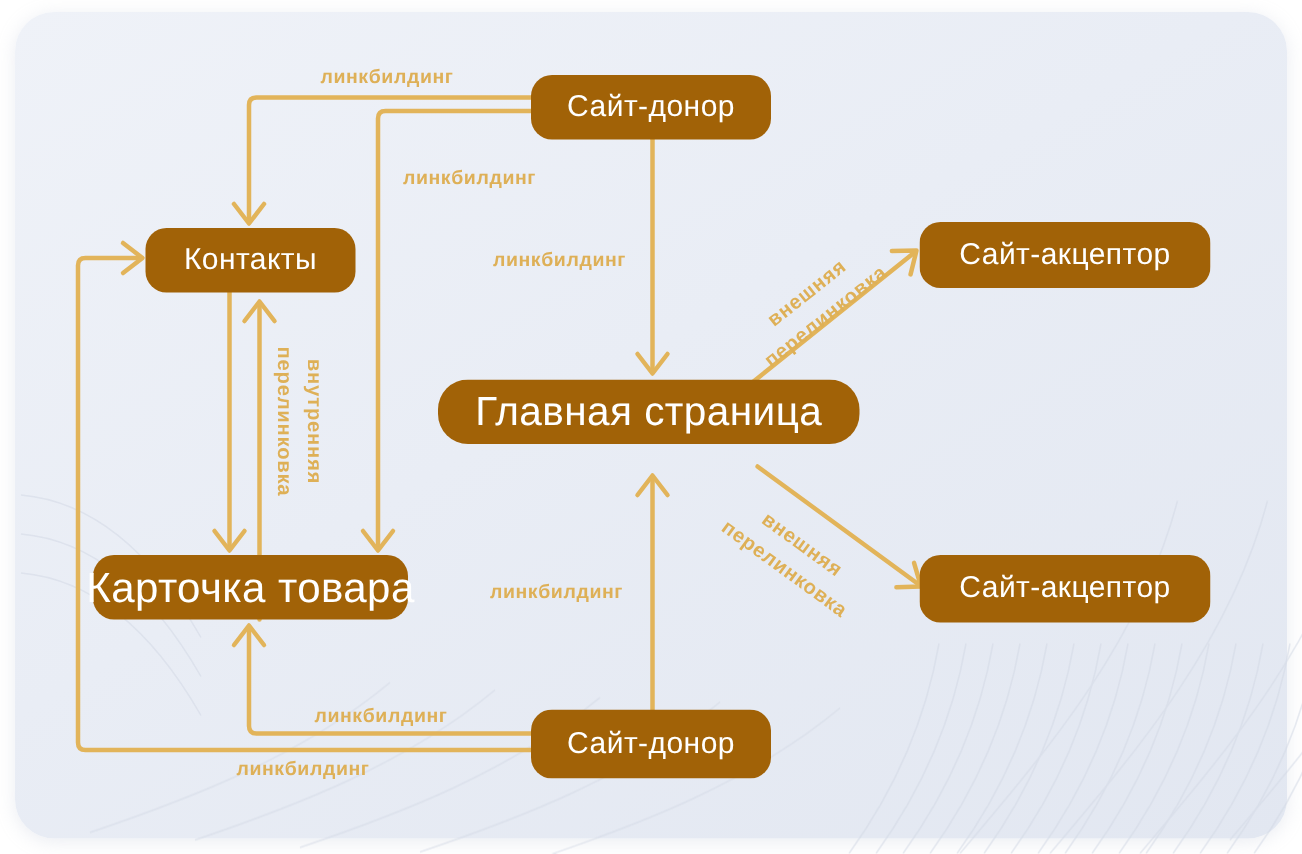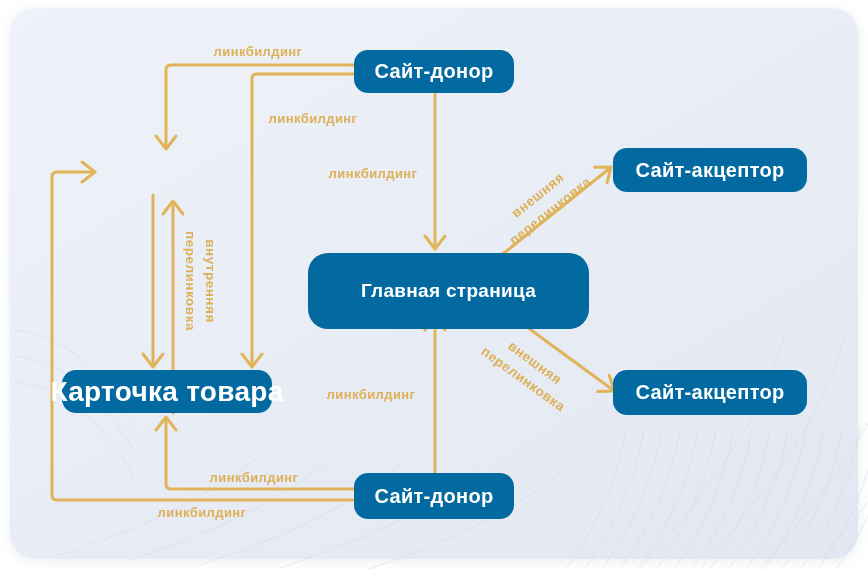--- a/index.html
+++ b/index.html
@@ -11,26 +11,26 @@
   .card{
     position:absolute;left:10px;top:8px;right:10px;bottom:10px;
     border-radius:26px;
     background:linear-gradient(150deg,#eff2f8 0%,#e9edf5 45%,#e2e7f1 100%);
     box-shadow:0 2px 12px rgba(175,185,205,.25);
     z-index:0;
   }
   svg.layer{position:absolute;left:0;top:0;z-index:1;}
   .node{
     position:absolute;display:flex;align-items:center;justify-content:center;
-    background:#0369a1;color:#ffffff;font-weight:700;border-radius:14px;
+    background:#a16207;color:#ffffff;font-weight:400;border-radius:14px;
     z-index:3;letter-spacing:.3px;white-space:nowrap;
   }
   #n-site-donor-top{left:354px;top:50px;width:160px;height:43px;font-size:20px;}
   #n-contacts{left:97px;top:152px;width:140px;height:43px;font-size:20px;}
-  #n-main-page{left:308px;top:253px;width:281px;height:76px;font-size:19px;border-radius:20px;}
+  #n-main-page{left:292px;top:253px;width:281px;height:43px;font-size:27px;border-radius:20px;}
   #n-site-acceptor-top{left:613px;top:148px;width:194px;height:44px;font-size:20px;}
   #n-product-card{left:62px;top:370px;width:210px;height:43px;font-size:28px;}
   #n-site-acceptor-bottom{left:613px;top:370px;width:194px;height:45px;font-size:20px;}
   #n-site-donor-bottom{left:354px;top:473px;width:160px;height:46px;font-size:20px;}
   .elabel{
     position:absolute;color:#deb057;font-weight:700;font-size:13px;
     white-space:nowrap;transform:translate(-50%,-50%);z-index:2;letter-spacing:.4px;
   }
   #l-top{left:258px;top:51px;}
   #l-donor-product{left:313px;top:118px;}
@@ -130,20 +130,21 @@
         <path d="M-13 -10 L0 0 L-13 10" transform="translate(153,367) rotate(90)"></path>
       </g>
       <g>
         <path d="M173 413 L173 204"></path>
         <path d="M-13 -10 L0 0 L-13 10" transform="translate(173,201) rotate(-90)"></path>
       </g>
     </g>
   </svg>
 
   <div class="node" id="n-site-donor-top">Сайт-донор</div>
+  <div class="node" id="n-contacts">Контакты</div>
   <div class="node" id="n-main-page">Главная страница</div>
   <div class="node" id="n-site-acceptor-top">Сайт-акцептор</div>
   <div class="node" id="n-product-card">Карточка товара</div>
   <div class="node" id="n-site-acceptor-bottom">Сайт-акцептор</div>
   <div class="node" id="n-site-donor-bottom">Сайт-донор</div>
 
   <div class="elabel" id="l-top">линкбилдинг</div>
   <div class="elabel" id="l-donor-product">линкбилдинг</div>
   <div class="elabel" id="l-donor-main">линкбилдинг</div>
   <div class="elabel" id="l-bottom-main">линкбилдинг</div>

